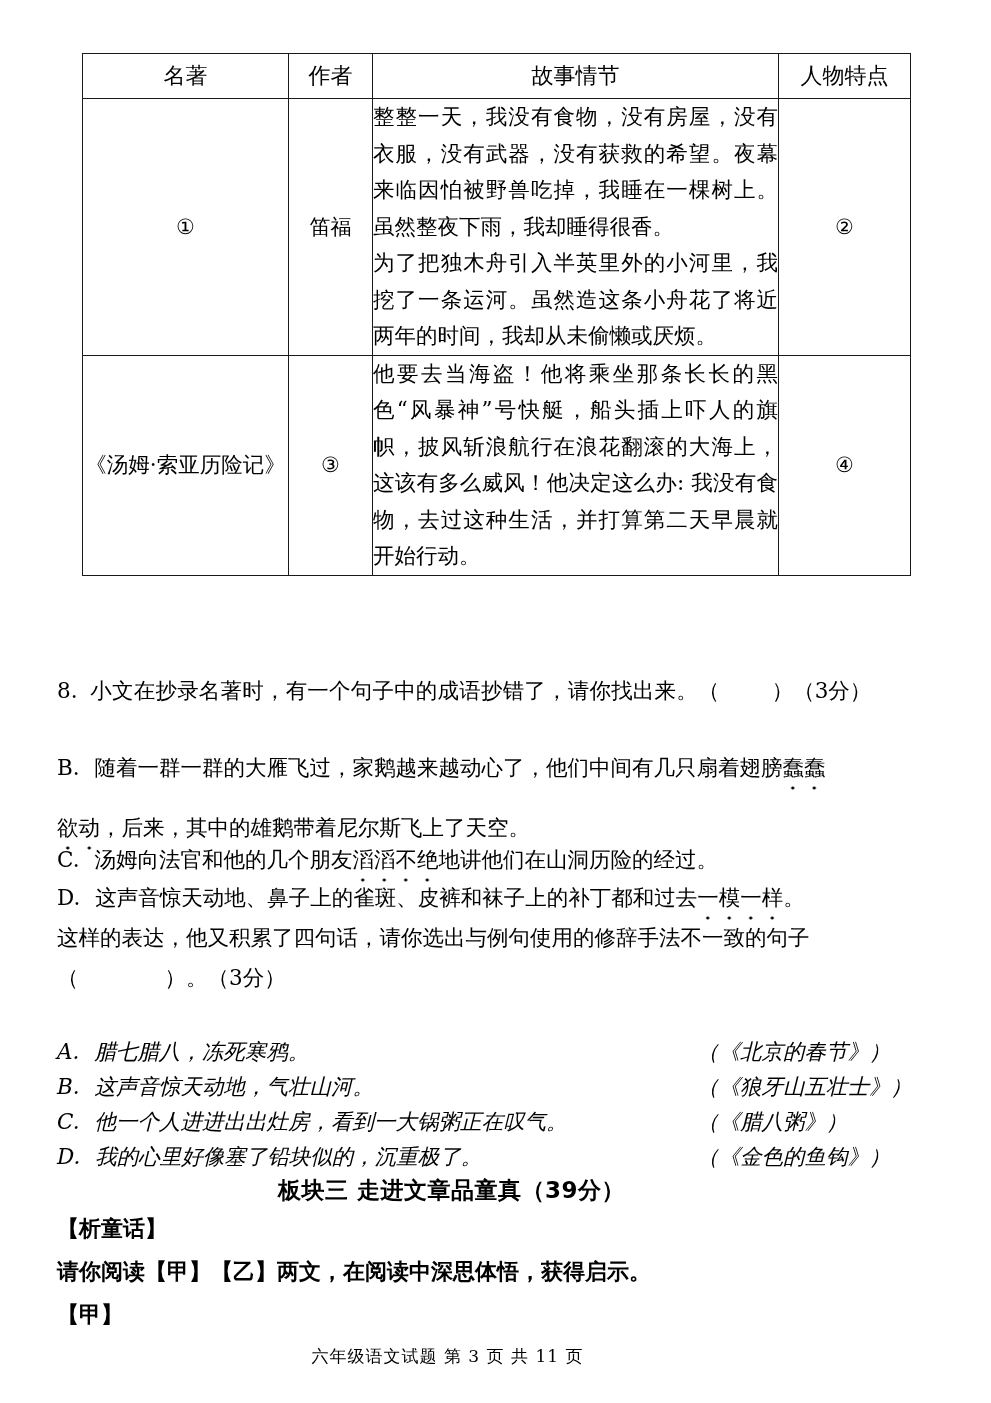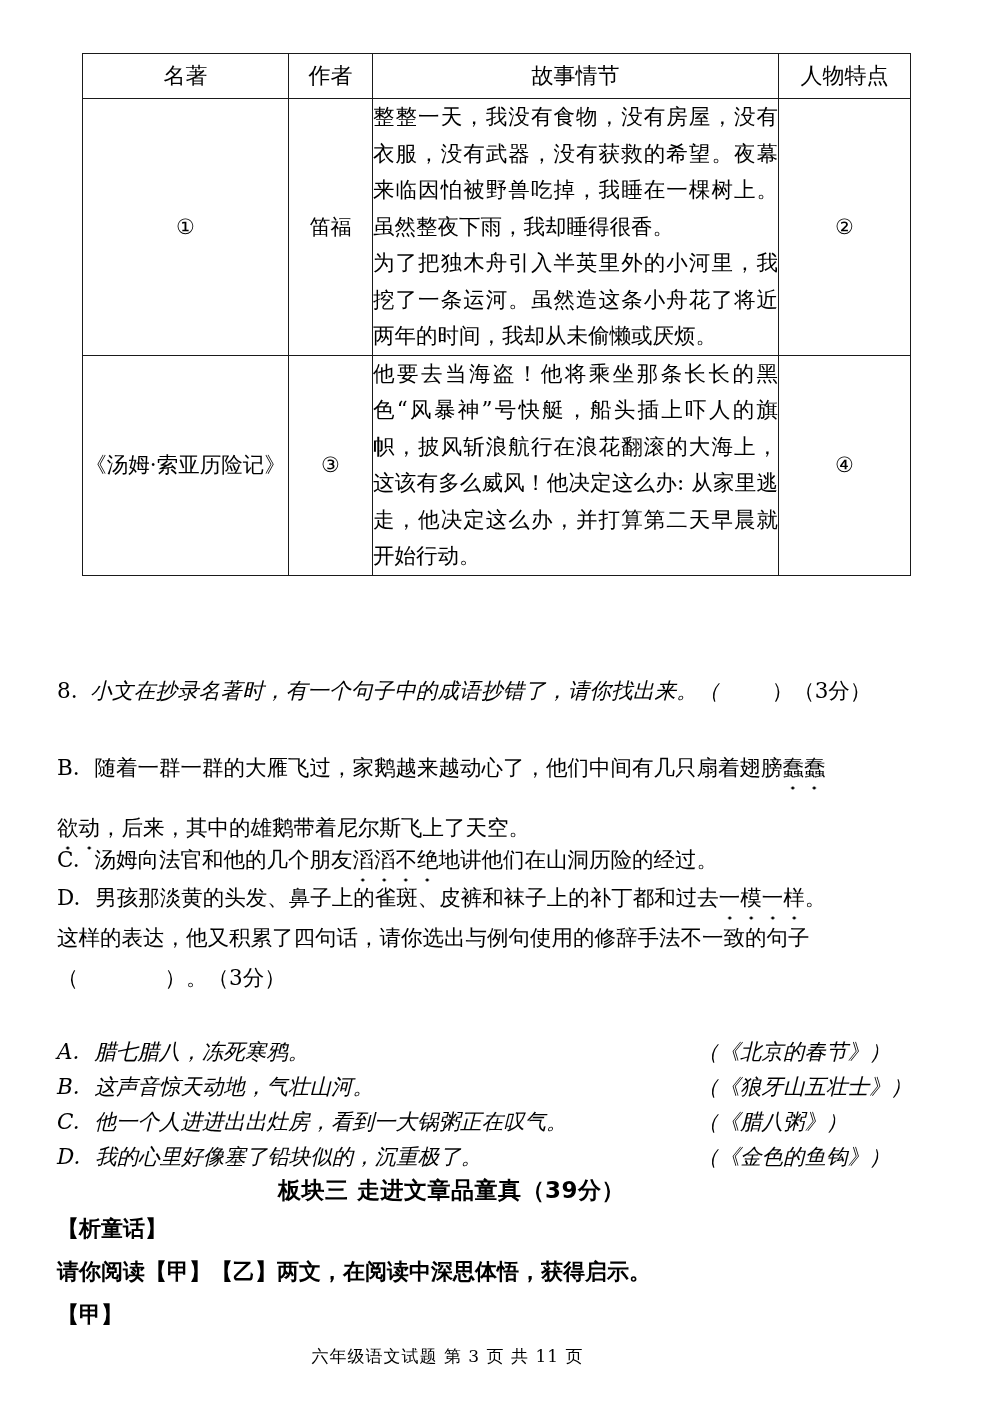--- a/index.html
+++ b/index.html
@@ -82,21 +82,20 @@
     left: 57px;
     width: 880px;
     font-size: 21.5px;
     line-height: 40px;
   }
   .qline {
     white-space: nowrap;
   }
   .qstem {
     letter-spacing: 0.2px;
-    font-style: italic;
   }
   .opt-label {
     font-family: "DejaVu Serif", "Liberation Serif", serif;
   }
 
   .dotted {
     position: relative;
     display: inline-block;
   }
   .dotted::after {
@@ -200,21 +199,21 @@
         <td class="cell-center">
           <span class="circ">②</span>
         </td>
       </tr>
       <tr>
         <td class="cell-title">《汤姆·索亚历险记》</td>
         <td class="cell-center">
           <span class="circ">③</span>
         </td>
         <td class="plot-cell">
-          <p>他要去当海盗！他将乘坐那条长长的黑色“风暴神”号快艇，船头插上吓人的旗帜，披风斩浪航行在浪花翻滚的大海上，这该有多么威风！他决定这么办: 从家里逃走，他决定这么办，并打算第二天早晨就开始行动。</p>
+          <p>他要去当海盗！他将乘坐那条长长的黑色“风暴神”号快艇，船头插上吓人的旗帜，披风斩浪航行在浪花翻滚的大海上，这该有多么威风！他决定这么办: 我没有食物，去过这种生活，并打算第二天早晨就开始行动。</p>
         </td>
         <td class="cell-center">
           <span class="circ">④</span>
         </td>
       </tr>
     </tbody>
   </table>
 
   <div class="qblock" style="top:671px;">
     <div class="qline">
@@ -237,21 +236,21 @@
   <div class="qblock" style="top:840px;">
     <div class="qline">
       <span class="opt-label">C.</span>
       <span style="display:inline-block;width:8px;"></span><span>汤姆向法官和他的几个朋友</span><span class="dotted">滔滔不绝</span><span>地讲他们在山洞历险的经过。</span>
     </div>
   </div>
 
   <div class="qblock" style="top:878px;">
     <div class="qline">
       <span class="opt-label">D.</span>
-      <span style="display:inline-block;width:8px;"></span><span>男孩那淡黄的头发、鼻子上的雀斑、皮裤和袜子上的补丁都和过去</span><span class="dotted">一模一样</span><span>。</span>
+      <span style="display:inline-block;width:8px;"></span><span>这声音惊天动地、鼻子上的雀斑、皮裤和袜子上的补丁都和过去</span><span class="dotted">一模一样</span><span>。</span>
     </div>
   </div>
 
   <div class="q9wrap" style="top:918px;">
     <div class="qline">这样的表达，他又积累了四句话，请你选出与例句使用的修辞手法不一致的句子</div>
     <div class="qline">（　　　　）。（3分）</div>
   </div>
 
   <div class="opts9" style="top:1034px;">
     <div class="opt-row">

